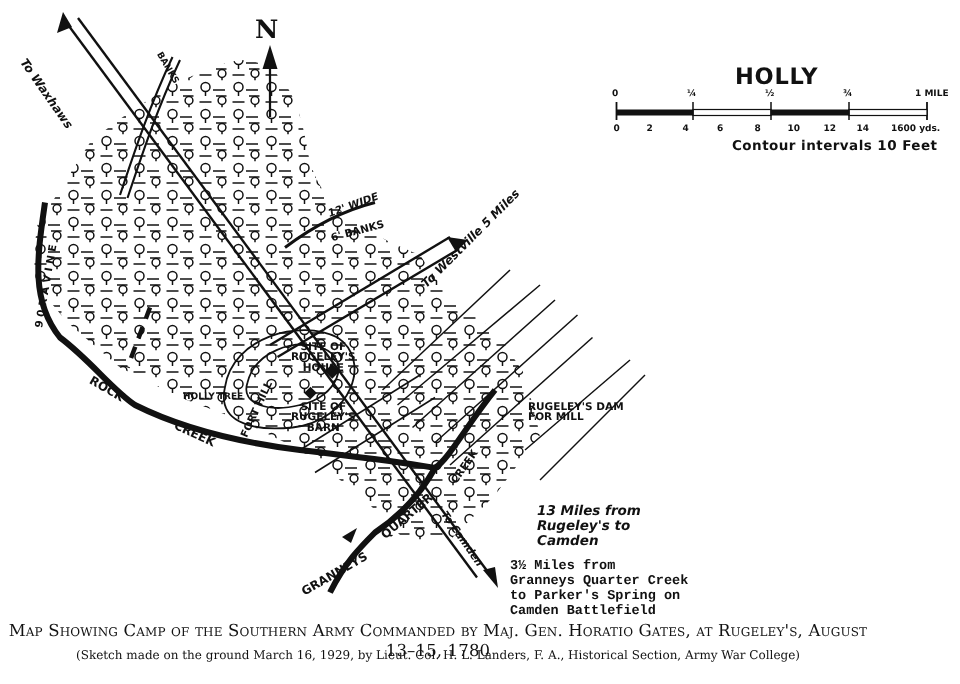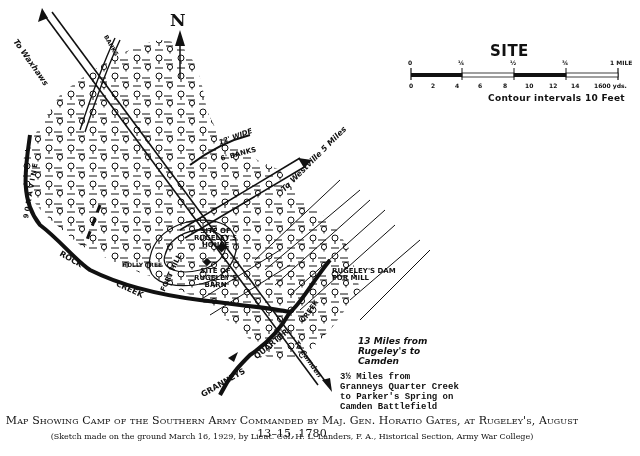--- a/index.html
+++ b/index.html
@@ -95,21 +95,21 @@
     <rect x="514" y="73" width="52" height="4" fill="#111"></rect>
     <rect x="566" y="73" width="52" height="4" fill="#fff" stroke="#111" stroke-width="0.8"></rect>
     <line x1="462" y1="68" x2="462" y2="80" stroke="#111" stroke-width="1"></line>
     <line x1="514" y1="68" x2="514" y2="80" stroke="#111" stroke-width="1"></line>
     <line x1="566" y1="68" x2="566" y2="80" stroke="#111" stroke-width="1"></line>
   </g>
 </svg>
 
 <div class="north">N</div>
 
-<div class="scale-title lbl">SITE</div>
+<div class="scale-title lbl">HOLLY</div>
 <div class="tick lbl" style="left:408px;top:60px;">0</div>
 <div class="tick lbl" style="left:458px;top:60px;">¼</div>
 <div class="tick lbl" style="left:510px;top:60px;">½</div>
 <div class="tick lbl" style="left:562px;top:60px;">¾</div>
 <div class="tick lbl" style="left:610px;top:60px;">1 MILE</div>
 <div class="tick lbl" style="left:409px;top:83px;">0</div>
 <div class="tick lbl" style="left:431px;top:83px;">2</div>
 <div class="tick lbl" style="left:455px;top:83px;">4</div>
 <div class="tick lbl" style="left:478px;top:83px;">6</div>
 <div class="tick lbl" style="left:503px;top:83px;">8</div>
@@ -128,21 +128,21 @@
 RUGELEY'S
 HOUSE</div>
 <div class="lbl" style="left:194px;top:268px;font-size:7px;text-align:center;white-space:pre;">SITE OF
 RUGELEY'S
 BARN</div>
 <div class="lbl" style="left:160px;top:290px;font-size:7px;transform:rotate(-65deg);transform-origin:left top;">FORT HILL</div>
 <div class="lbl" style="left:122px;top:262px;font-size:6px;">HOLLY TREE</div>
 <div class="lbl" style="left:62px;top:250px;font-size:8px;transform:rotate(30deg);transform-origin:left top;">ROCK</div>
 <div class="lbl" style="left:118px;top:280px;font-size:8px;transform:rotate(25deg);transform-origin:left top;">CREEK</div>
 <div class="lbl" style="left:23px;top:218px;font-size:7px;transform:rotate(-80deg);transform-origin:left top;">9 0 R A V I N E</div>
-<div class="lbl" style="left:332px;top:268px;font-size:7px;white-space:pre;">RUGELEY'S DAM
+<div class="lbl" style="left:352px;top:268px;font-size:7px;white-space:pre;">RUGELEY'S DAM
 FOR MILL</div>
 <div class="lbl" style="left:300px;top:320px;font-size:7px;transform:rotate(-55deg);transform-origin:left top;">CREEK</div>
 <div class="lbl" style="left:253px;top:355px;font-size:8px;transform:rotate(-40deg);transform-origin:left top;">QUARTER</div>
 <div class="lbl" style="left:200px;top:392px;font-size:8px;transform:rotate(-30deg);transform-origin:left top;">GRANNEYS</div>
 <div class="lbl" style="left:298px;top:340px;font-size:7px;font-style:italic;transform:rotate(55deg);transform-origin:left top;">To Camden</div>
 
 <div class="note" style="left:358px;top:336px;font-style:italic;">13 Miles from
 Rugeley's to
 Camden</div>
 <div class="note" style="left:340px;top:372px;font-family:Liberation Mono, monospace;">3½ Miles from

